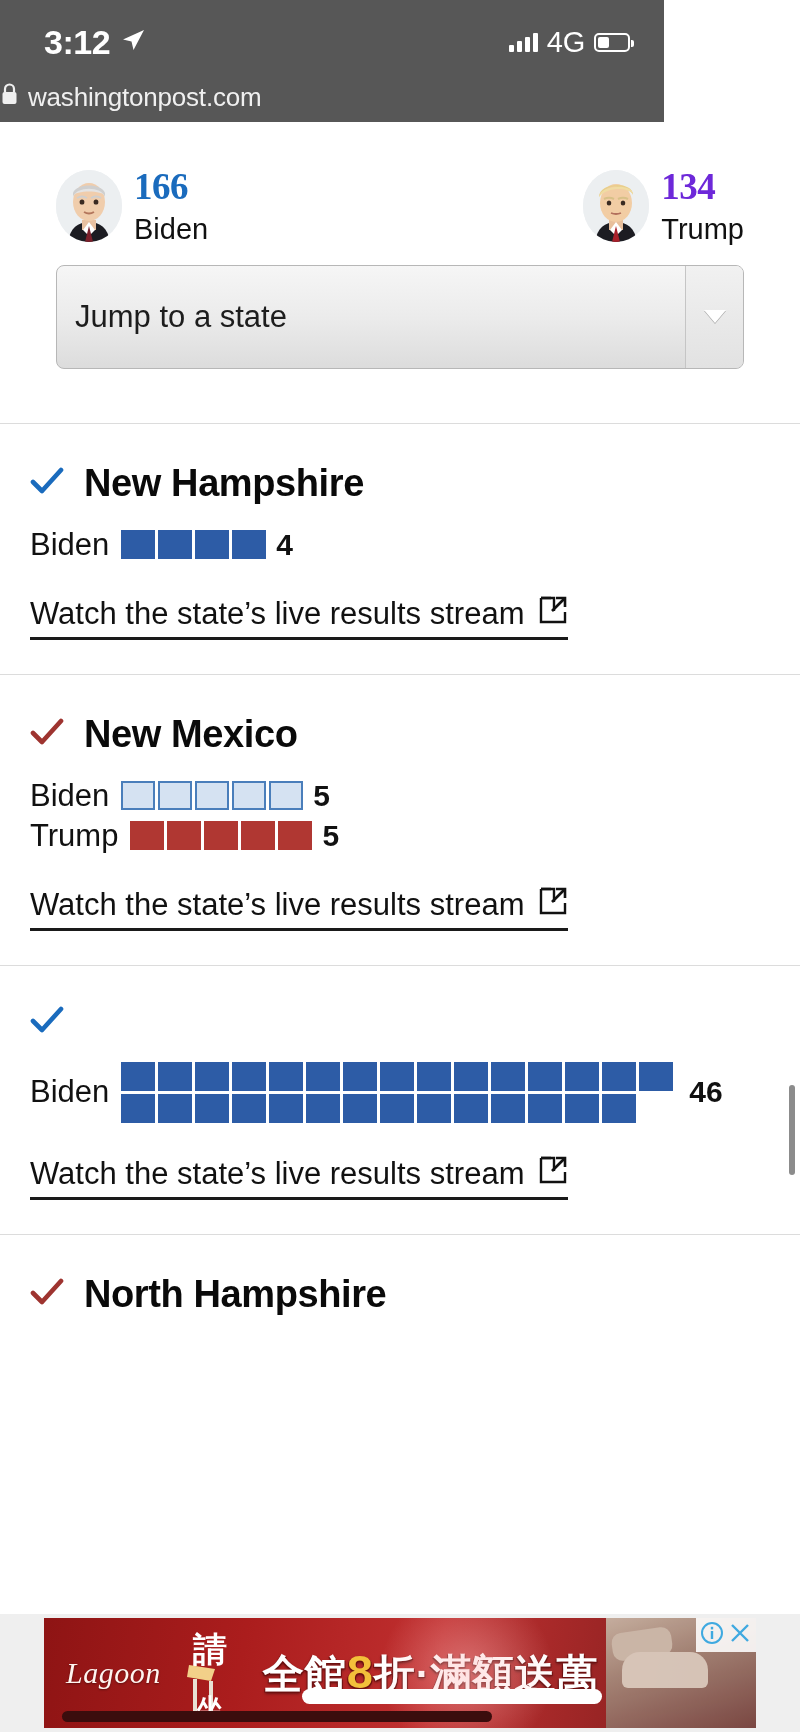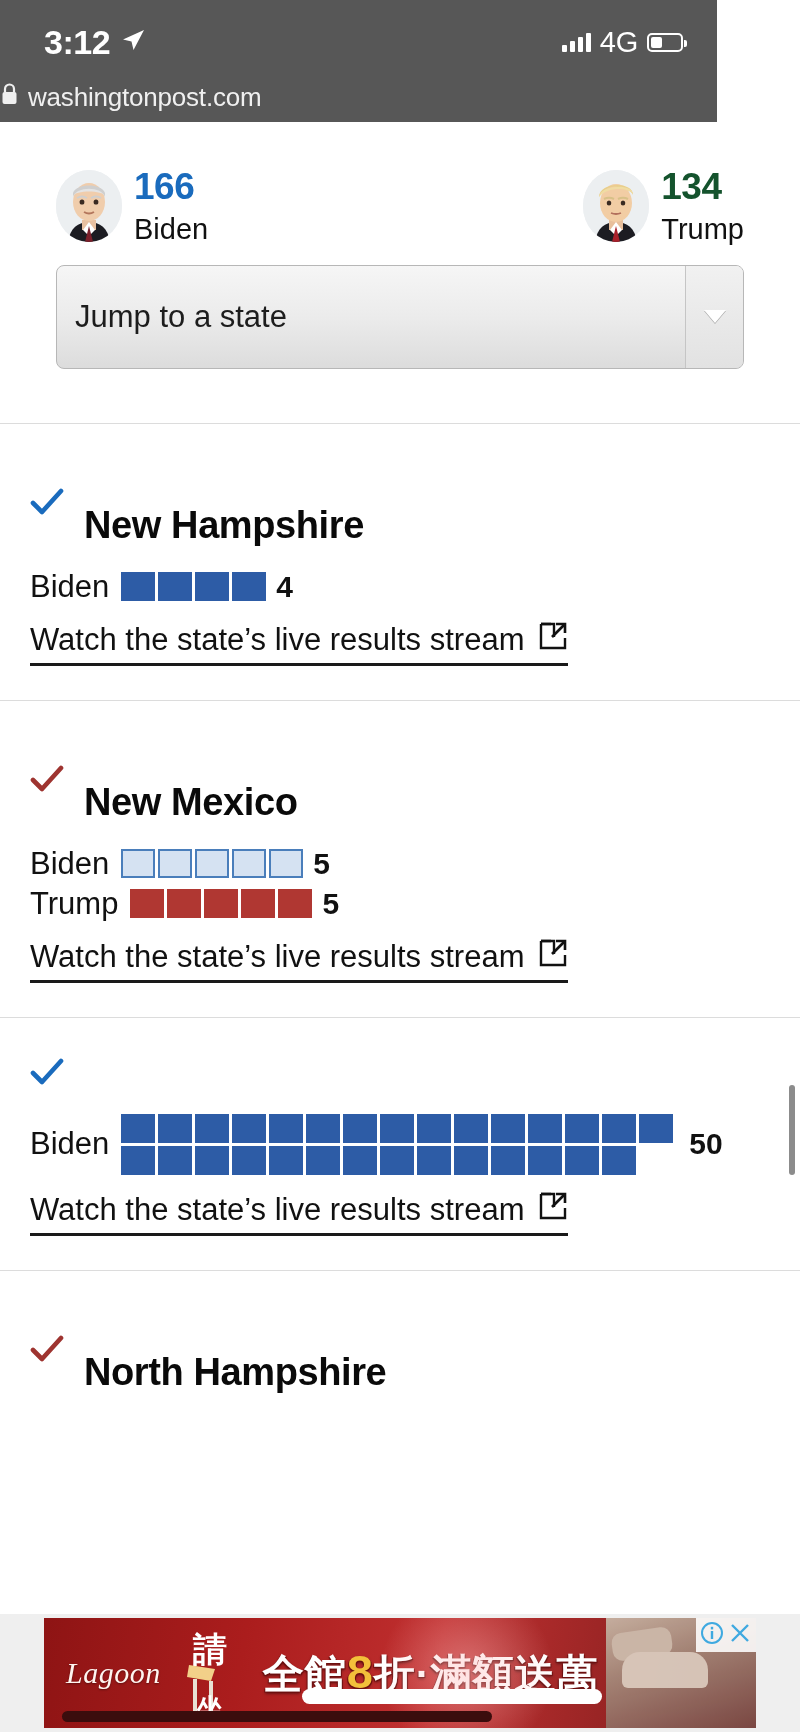--- a/index.html
+++ b/index.html
@@ -7,21 +7,21 @@
     width: 800px;
     height: 1732px;
     background: #ffffff;
     font-family: "Liberation Sans", sans-serif;
     overflow: hidden;
   }
 
   
   .chrome {
     position: relative;
-    width: 717px;
+    width: 664px;
     height: 122px;
     background: #575757;
     color: #ffffff;
   }
   .statusbar {
     position: relative;
     height: 72px;
     display: flex;
     align-items: center;
     justify-content: space-between;
@@ -131,23 +131,24 @@
     overflow: hidden;
     flex: none;
     margin-top: 4px;
   }
   .cand-text { padding-top: 2px; }
   .cand-count {
     font-size: 37px;
     font-weight: 700;
     line-height: 1.05;
     letter-spacing: -0.5px;
+    font-family: Liberation Serif, serif;
   }
   .cand-count.blue { color: #1a6bbd; }
-  .cand-count.red  { color: #14532d; }
+  .cand-count.red  { color: #6d28d9; }
   .cand-name {
     font-size: 29px;
     color: #111111;
     line-height: 1.3;
     margin-top: 4px;
   }
 
   
   .jump-wrap { padding: 16px 56px 8px 56px; }
   .jump-select {
@@ -193,21 +194,20 @@
     display: flex;
     align-items: center;
     gap: 20px;
   }
   .check { flex: none; display: block; }
   .state-name {
     font-size: 38px;
     font-weight: 700;
     color: #0a0a0a;
     letter-spacing: -0.4px;
-    margin-top: 42px;
   }
 
   .rows { margin-top: 22px; }
   .ev-row {
     display: flex;
     align-items: center;
     flex-wrap: wrap;
     margin-bottom: 4px;
   }
   .ev-label {
@@ -236,21 +236,21 @@
     font-weight: 700;
     color: #111111;
     margin-left: 10px;
     flex: none;
   }
 
   .stream-link {
     display: inline-flex;
     align-items: center;
     gap: 14px;
-    margin-top: 12px;
+    margin-top: 28px;
     font-size: 31px;
     color: #111111;
     border-bottom: 3px solid #1a1a1a;
     padding-bottom: 4px;
     text-decoration: none;
   }
   .ext-icon { display: block; }
 
   
   .ad {
@@ -572,21 +572,21 @@
               <span class="ev-box blue-filled"></span>
               <span class="ev-box blue-filled"></span>
               <span class="ev-box blue-filled"></span>
               <span class="ev-box blue-filled"></span>
               <span class="ev-box blue-filled"></span>
               <span class="ev-box blue-filled"></span>
               <span class="ev-box blue-filled"></span>
               <span class="ev-box blue-filled"></span>
               <span class="ev-box blue-filled"></span>
             </span>
-            <span class="ev-total">50</span>
+            <span class="ev-total">46</span>
           </div>
         </div><a class="stream-link">
           <span>Watch the state’s live results stream</span>
           <span class="ext-icon"><svg width="30" height="30" viewBox="0 0 30 30">
               <path d="M3 3 h10 M3 3 v24 h24 v-10" fill="none" stroke="#111" stroke-width="2.4"></path>
               <path d="M3 3 h13 v13" fill="none" stroke="#111" stroke-width="2.4"></path>
               <path d="M27 3 L14 16" stroke="#111" stroke-width="2.6"></path>
               <path d="M18 3 h9 v9" fill="none" stroke="#111" stroke-width="2.6"></path>
             </svg></span>
         </a></div>

